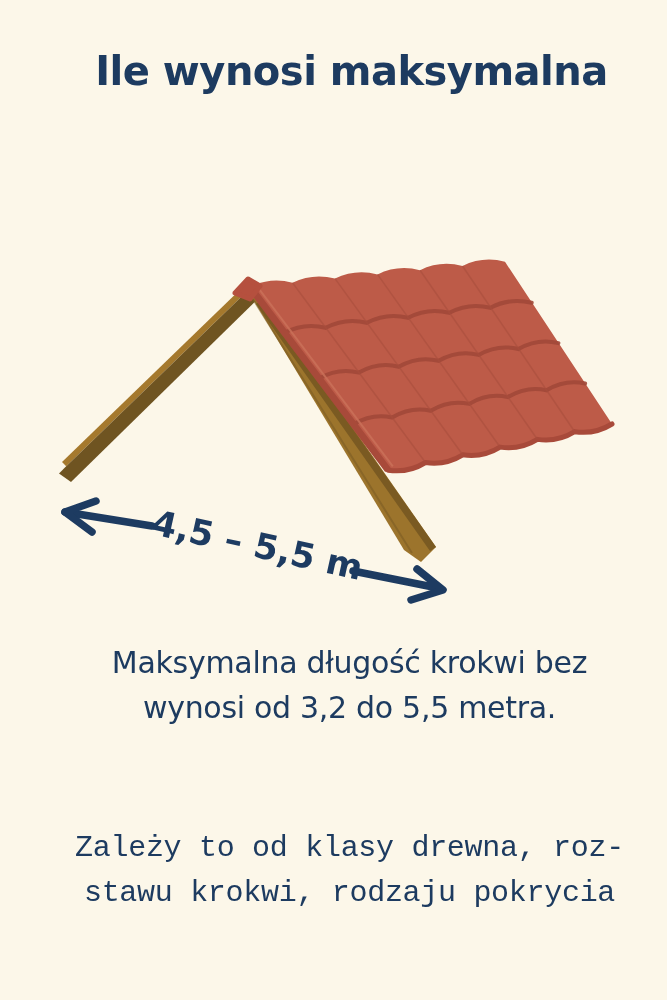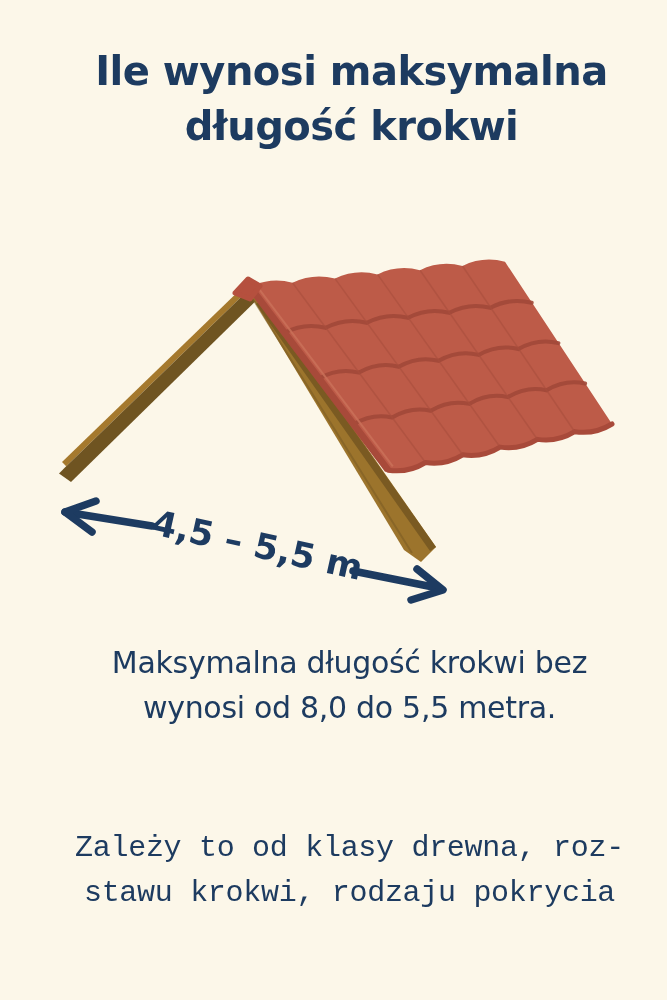--- a/index.html
+++ b/index.html
@@ -41,21 +41,20 @@
   .p1{top:640px;}
   .p2{top:826px;font-family:Liberation Mono, monospace;}
 </style>
 </head>
 <body>
 
 <div class="canvas">
 
   <h1 class="title">
     <span>Ile wynosi maksymalna</span>
-    <span>długość krokwi</span>
   </h1>
 
   <svg class="illustration" viewBox="0 0 667 1000" xmlns="http://www.w3.org/2000/svg">
 
     <g>
       <polygon points="247,283 62,462 66.2,466.3 251.2,287.3" fill="#a5792d"></polygon>
       <polygon points="251.2,287.3 66.2,466.3 59,473.5 71,482 260.2,296.7" fill="#6f5421"></polygon>
     </g>
 
     <g>
@@ -86,21 +85,21 @@
       <line x1="65" y1="512" x2="152" y2="526"></line>
       <path d="M92,532 L65,512 L96,501"></path>
       <line x1="353" y1="571" x2="438" y2="588"></line>
       <path d="M417,569 L443,590 L411,600"></path>
     </g>
     <text x="255" y="557" transform="rotate(12.5 255 557)" text-anchor="middle" font-family="DejaVu Sans, sans-serif" font-size="35" font-weight="bold" fill="#1d3b61">4,5 – 5,5 m</text>
   </svg>
 
   <p class="para p1">
     <span>Maksymalna długość krokwi bez</span>
-    <span>wynosi od 8,0 do 5,5 metra.</span>
+    <span>wynosi od 3,2 do 5,5 metra.</span>
   </p>
 
   <p class="para p2">
     <span>Zależy to od klasy drewna, roz-</span>
     <span>stawu krokwi, rodzaju pokrycia</span>
   </p>
 
 </div>
 
 </body></html>

